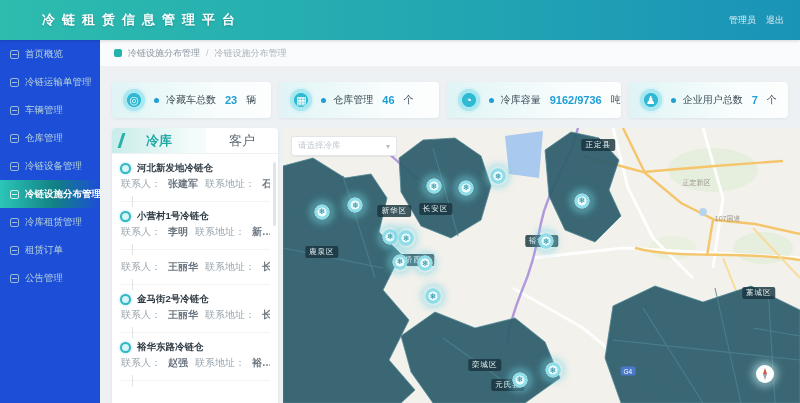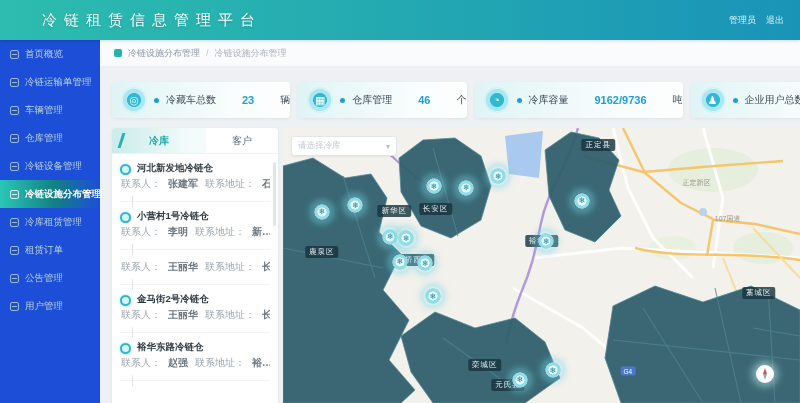--- a/index.html
+++ b/index.html
@@ -4,21 +4,21 @@
 <style>
   * { box-sizing: border-box; margin: 0; padding: 0; }
   html,body { width:800px; height:403px; overflow:hidden;
     font-family:"Liberation Sans", sans-serif; background:#eef1f4; position:relative; }
 
   
   .hdr { position:absolute; left:0; top:0; width:800px; height:40px;
     background:linear-gradient(90deg,#2dbcae 0%,#22a7b2 55%,#1a93b8 100%);
     box-shadow:0 1px 3px rgba(0,0,0,.15); z-index:5; }
   .hdr-title { position:absolute; left:42px; top:0; line-height:40px; color:#fff;
-    font-size:15px; font-weight:normal; letter-spacing:7px; text-shadow:0 1px 2px rgba(0,60,70,.25); }
+    font-size:13px; font-weight:bold; letter-spacing:7px; text-shadow:0 1px 2px rgba(0,60,70,.25); }
   .hdr-user { position:absolute; right:16px; top:0; line-height:40px; font-size:9px;
     color:rgba(255,255,255,.88); display:flex; gap:10px; }
 
   
   .side { position:absolute; left:0; top:40px; width:100px; height:363px; background:#1d4ed8; z-index:4; }
   .mitem { display:flex; align-items:center; height:28px; padding-left:10px; gap:6px;
     color:#b9d6da; font-size:9.5px; cursor:pointer; white-space:nowrap; }
   .mitem .mi { width:9px; height:9px; border:1px solid currentColor; border-radius:2px;
     opacity:.8; flex:0 0 auto; position:relative; }
   .mitem .mi::after { content:''; position:absolute; left:1px; right:1px; top:3px; height:1px; background:currentColor; }
@@ -38,38 +38,38 @@
 
   .stats { display:flex; gap:8px; margin-top:15px; margin-right:12px; }
   .card { flex:1; height:36px; border-radius:4px;
     background:linear-gradient(90deg,#e0f4f5 0%,#f9fdfd 70%,#fdfefe 100%);
     box-shadow:0 1px 3px rgba(30,80,90,.08); display:flex; align-items:center; padding-left:9px; gap:7px; }
   .cico { width:26px; height:26px; border-radius:50%; flex:0 0 auto;
     background:radial-gradient(circle at 50% 50%, #2fb9d3 0 36%, #a9e7f1 40% 58%, rgba(169,231,241,.25) 62% 100%);
     display:flex; align-items:center; justify-content:center; color:#fff; font-size:11px; }
   .cdot { width:5px; height:5px; border-radius:50%; background:#1e9fd4; flex:0 0 auto; }
   .clabel { font-size:10px; color:#3c4a54; white-space:nowrap; }
-  .cval { font-size:11px; font-weight:bold; color:#1e9fd4; margin:0 19px; white-space:nowrap; }
+  .cval { font-size:11px; font-weight:bold; color:#1e9fd4; margin:0 2px; white-space:nowrap; }
   .cunit { font-size:10px; color:#3c4a54; }
 
   .content { display:flex; gap:5px; margin-top:10px; height:275px; }
 
   
   .panel { width:166px; background:#fff; border-radius:4px 4px 0 0;
     box-shadow:0 1px 3px rgba(30,80,90,.08); overflow:hidden; position:relative; flex:0 0 auto; }
   .tabs { height:26px; display:flex; border-bottom:1px solid #f0f2f4; }
   .tab { flex:1; display:flex; align-items:center; justify-content:center;
-    font-size:10px; color:#5a6770; cursor:pointer; position:relative; }
+    font-size:13px; color:#5a6770; cursor:pointer; position:relative; }
   .tab.on { flex:1.3; background:linear-gradient(90deg,#c9ecea 0%,#f4fbfb 85%);
     color:#1fa9a4; font-weight:bold; }
   .tab.on::before { content:''; position:absolute; left:8px; top:5px; width:3px; height:15px;
     background:#27b1ab; transform:skewX(-18deg); }
   .llist { padding:0 8px; }
   .li { padding:8px 0 10px; border-bottom:1px solid #f1f3f5; position:relative; }
-  .li-top { display:flex; align-items:flex-end; gap:6px; }
+  .li-top { display:flex; align-items:center; gap:6px; }
   .li-ico { width:11px; height:11px; border-radius:50%; border:2px solid #2fb8c6;
     background:#d9f4f7; flex:0 0 auto; box-shadow:0 0 3px rgba(47,184,198,.5); }
   .li-name { font-size:9.5px; color:#2f3b44; font-weight:bold; white-space:nowrap; }
   .li-meta { margin-top:2px; padding-left:1px; font-size:10px; color:#9aa6af;
     display:flex; gap:7px; white-space:nowrap; overflow:hidden;justify-content:flex-end; }
   .li-meta b { font-weight:bold; color:#6b7680; }
   .li-addr { max-width:78px; overflow:hidden; text-overflow:ellipsis; }
   .li::after { content:''; position:absolute; left:12px; bottom:-6px; width:1px; height:11px; background:#dde2e6; }
   .scrollbar { position:absolute; right:2px; top:34px; width:3px; height:64px;
     background:#e1e5e9; border-radius:2px; }
@@ -151,24 +151,20 @@
     <div class="mitem">
       <span class="mi"></span>
       <span>租赁订单</span>
     </div>
 
     <div class="mitem">
       <span class="mi"></span>
       <span>公告管理</span>
     </div>
 
-    <div class="mitem">
-      <span class="mi"></span>
-      <span>用户管理</span>
-    </div>
   </div>
 
 <div class="crumb">
   <span class="crumb-ico"></span>
   <span class="crumb-a">冷链设施分布管理</span>
   <span class="crumb-sep">/</span>
   <span class="crumb-b">冷链设施分布管理</span>
 </div>
 
 <div class="main">

